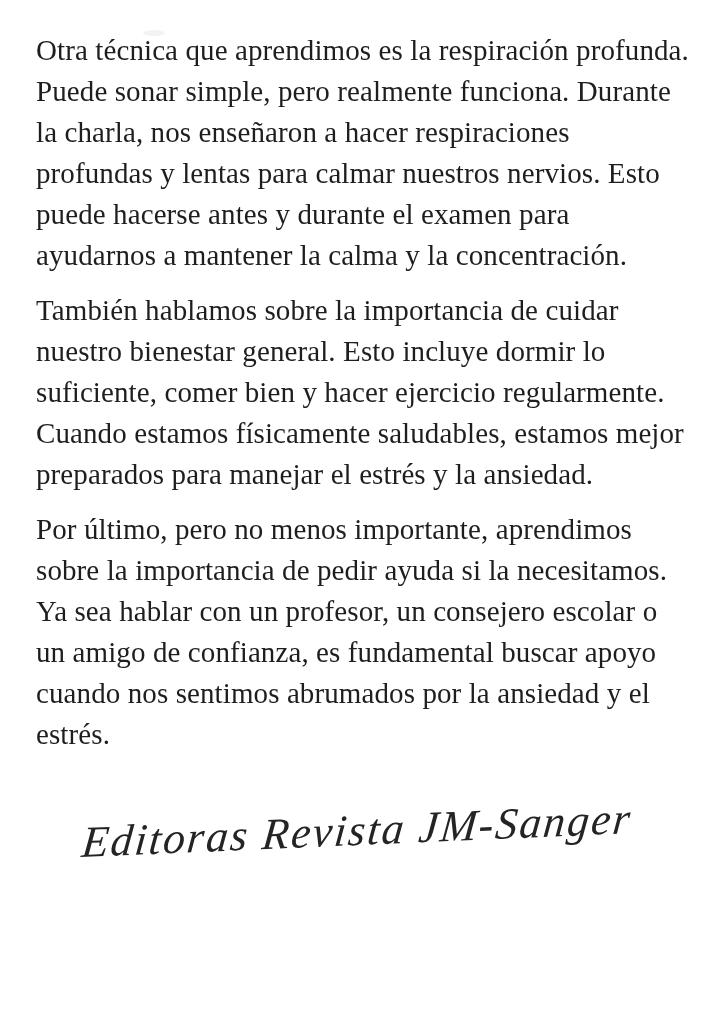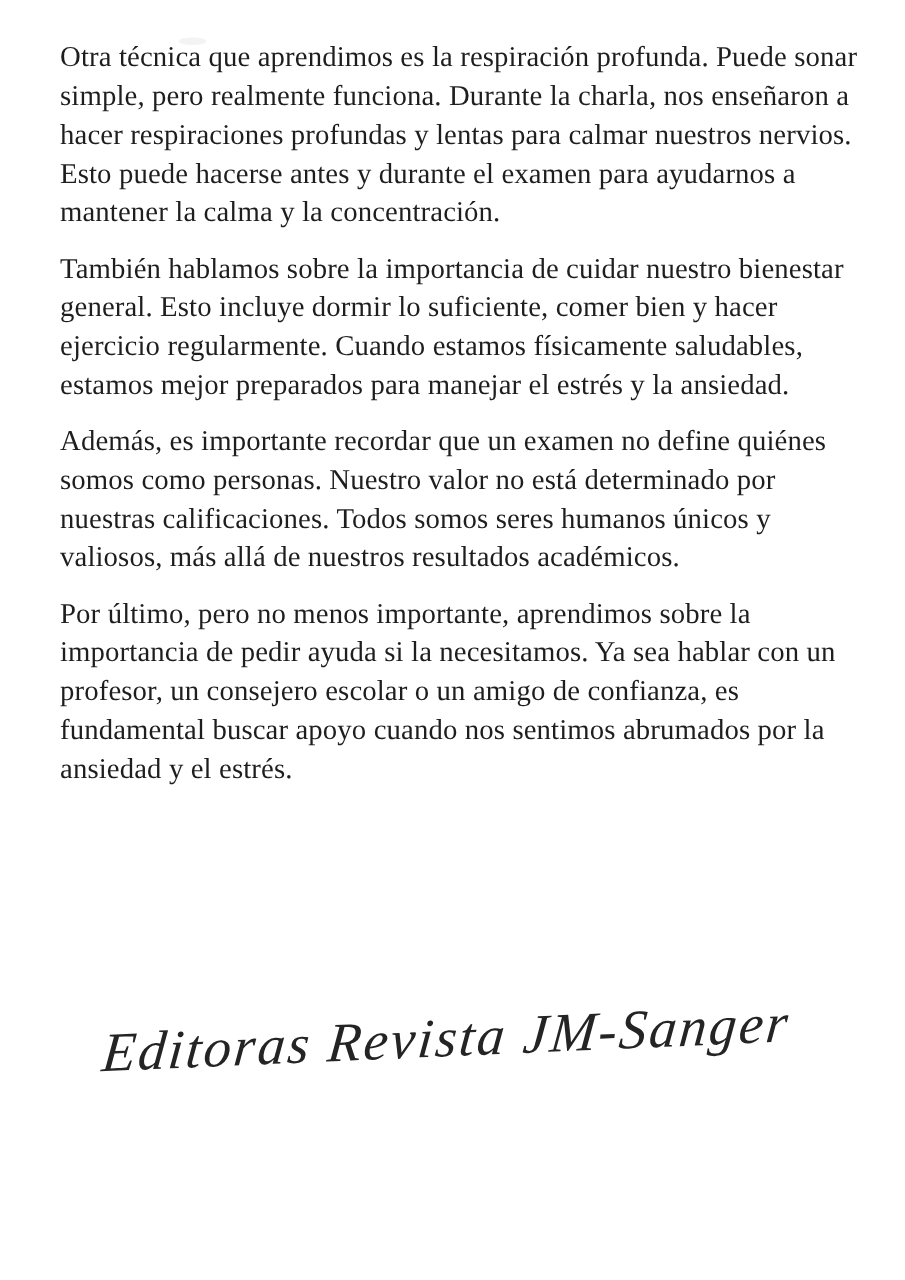--- a/index.html
+++ b/index.html
@@ -19,24 +19,24 @@
 
   .content {
     position: absolute;
     top: 30px;
     left: 36px;
     right: 33px;
     color: #1e1e1e;
   }
 
   .content p {
-    font-size: 23px;
-    line-height: 31px;
+    font-size: 29px;
+    line-height: 41px;
     letter-spacing: 0.1px;
-    margin: 0 0 14px 12px;
+    margin: 0 0 14px 0;
     text-align: left;
     color: #1e1e1e;
   }
 
   .smudge {
     position: absolute;
     left: 143px;
     top: 30px;
     width: 22px;
     height: 6px;
@@ -64,19 +64,18 @@
 </head>
 <body>
 
 <div class="page">
 
   <div class="smudge"></div>
 
   <div class="content">
     <p>Otra técnica que aprendimos es la respiración profunda. Puede sonar simple, pero realmente funciona. Durante la charla, nos enseñaron a hacer respiraciones profundas y lentas para calmar nuestros nervios. Esto puede hacerse antes y durante el examen para ayudarnos a mantener la calma y la concentración.</p>
     <p>También hablamos sobre la importancia de cuidar nuestro bienestar general. Esto incluye dormir lo suficiente, comer bien y hacer ejercicio regularmente. Cuando estamos físicamente saludables, estamos mejor preparados para manejar el estrés y la ansiedad.</p>
-    <p>Además, es importante recordar que un examen no define quiénes somos como personas. Nuestro valor no está determinado por nuestras calificaciones. Todos somos seres humanos únicos y valiosos, más allá de nuestros resultados académicos.</p>
     <p>Por último, pero no menos importante, aprendimos sobre la importancia de pedir ayuda si la necesitamos. Ya sea hablar con un profesor, un consejero escolar o un amigo de confianza, es fundamental buscar apoyo cuando nos sentimos abrumados por la ansiedad y el estrés.</p>
   </div>
 
   <div class="signature">Editoras Revista JM-Sanger</div>
 
 </div>
 
 </body></html>

